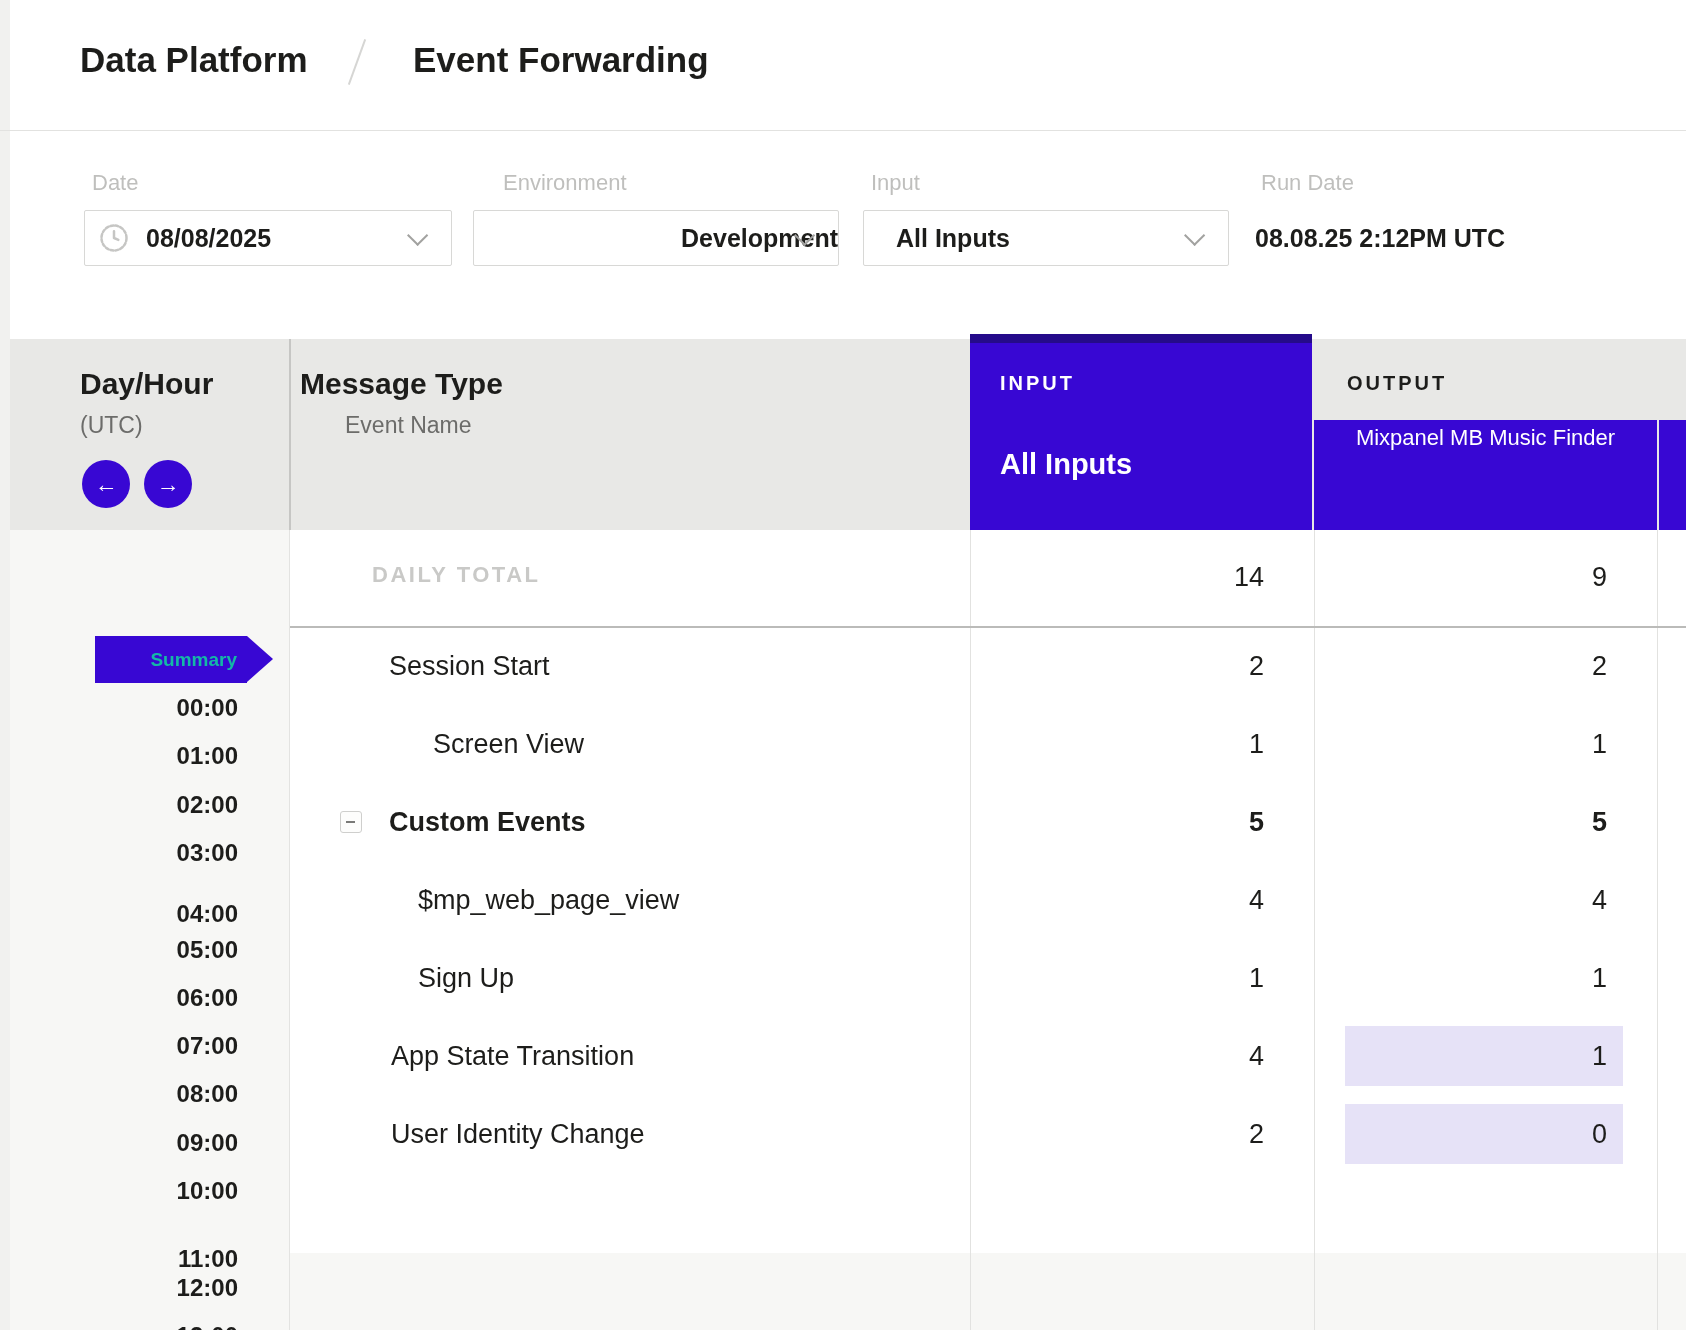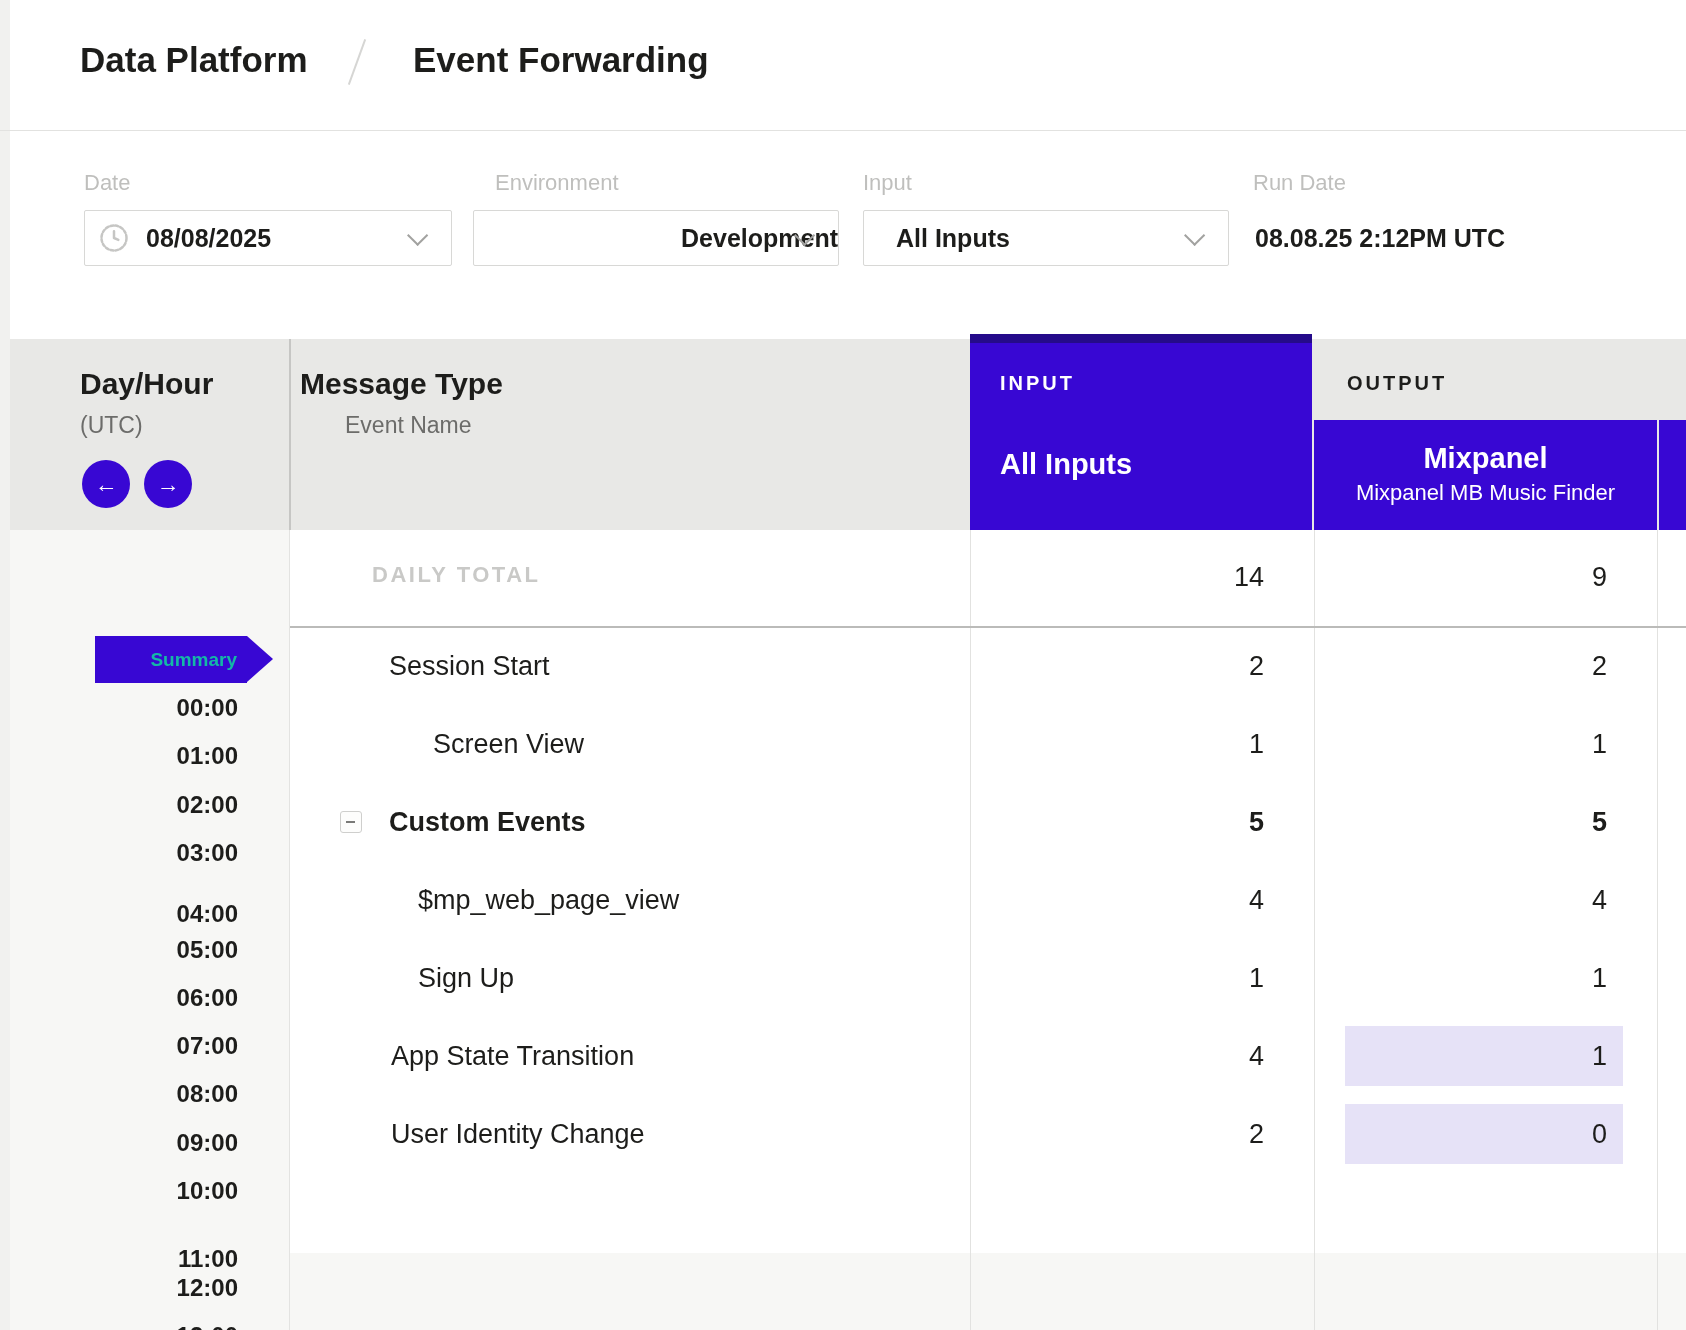--- a/index.html
+++ b/index.html
@@ -13,21 +13,21 @@
   
   .gutter { left:0; top:0; width:10px; height:1330px; background:#f1f1ef; }
 
   
   .crumb-section { left:80px; top:40px; font-size:35px; font-weight:600; }
   .crumb-sep { left:356px; top:38px; width:2px; height:48px; background:#d6d6d4; transform:rotate(20deg); }
   .crumb-page { left:413px; top:40px; font-size:35px; font-weight:600; }
   .hdr-border { left:0; top:130px; width:1686px; height:1px; background:#e2e2e0; }
 
   
-  .f-label { top:170px; font-size:22px; color:#bfbfbd; }
+  .f-label { top:170px; font-size:22px; color:#bfbfbd;margin-left:8px; }
   .f-box {
     top:210px; height:56px; background:#fff; border:1px solid #d8d8d6; border-radius:2px;
     display:flex; align-items:center; cursor:pointer;
   }
   .f-value { font-size:25px; font-weight:700; color:#1d1d1b; }
   .chevron {
     position:absolute; right:28px; top:19px; width:15px; height:15px;
     border-right:2.5px solid #a2a2a0; border-bottom:2.5px solid #a2a2a0;
     transform:rotate(45deg) translateY(-3px);
   }
@@ -129,21 +129,20 @@
   <div class="abs nav-btn" style="left:82px;">←</div>
   <div class="abs nav-btn" style="left:144px;">→</div>
   <div class="abs msgtype-title">Message Type</div>
   <div class="abs msgtype-sub">Event Name</div>
 
   <div class="abs input-block"></div>
   <div class="abs input-label">INPUT</div>
   <div class="abs input-value">All Inputs</div>
   <div class="abs output-label">OUTPUT</div>
   <div class="abs mixpanel-block">
-    <div class="mixpanel-name">Mixpanel</div>
     <div class="mixpanel-sub">Mixpanel MB Music Finder</div>
   </div>
   <div class="abs edge-block"></div>
 
   <div class="abs rail"></div>
   <div class="abs bottom-gray"></div>
 
   <div class="abs vdiv-rail-band"></div>
   <div class="abs vdiv" style="left:289px; background:#e3e3e1;"></div>
   <div class="abs vdiv" style="left:970px;"></div>

